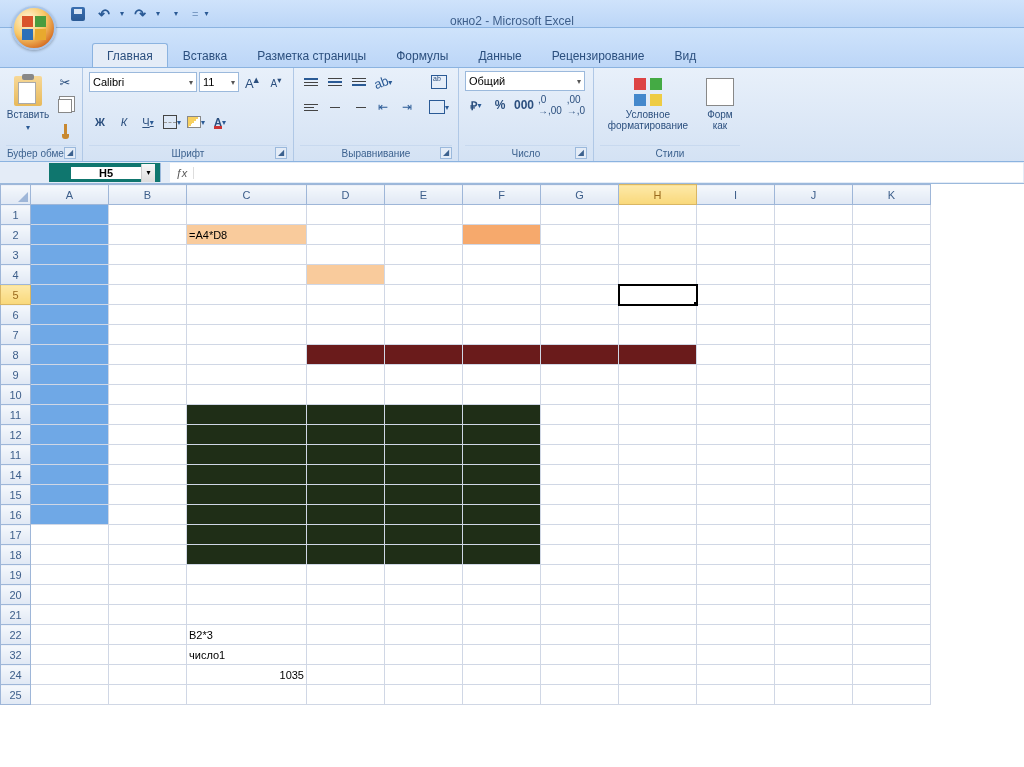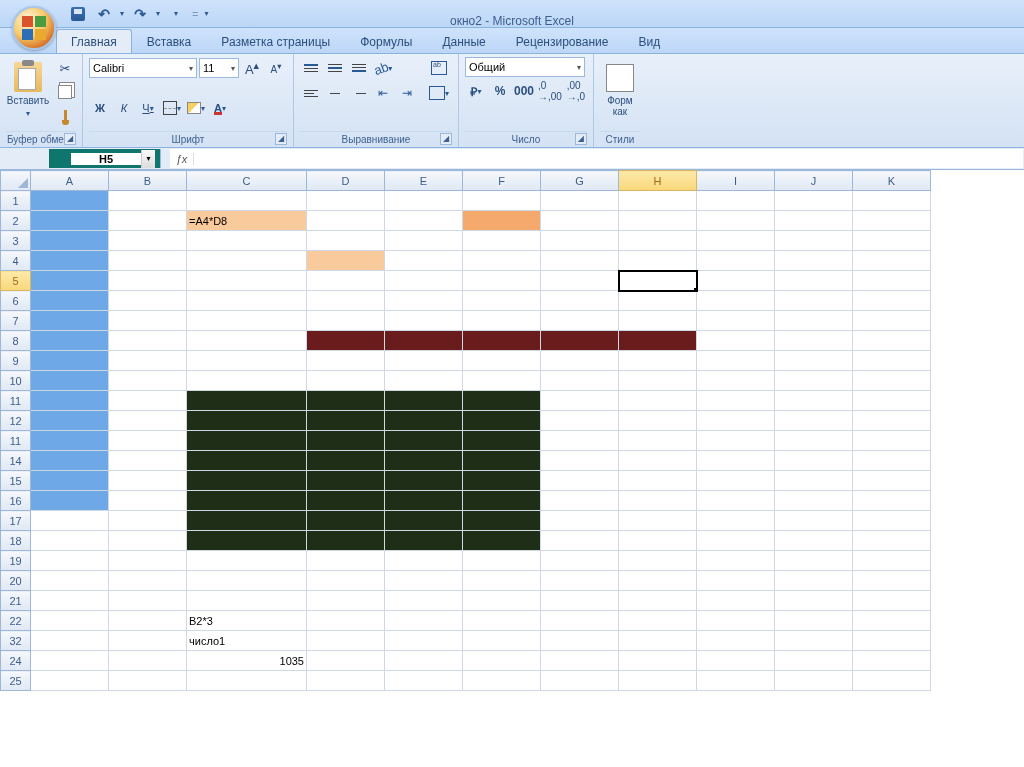--- a/index.html
+++ b/index.html
@@ -15,21 +15,21 @@
   linear-gradient(#e8a92e,#e8a92e) 13px 13px/11px 11px no-repeat; }
 .qat { display:flex; gap:6px; margin-left:68px; align-items:center; }
 .qat-btn { width:20px; height:20px; display:flex; align-items:center; justify-content:center; border-radius:2px; }
 .save-ico { width:14px; height:14px; background:linear-gradient(#3a6fb0,#2a5a95); border-radius:2px; position:relative; }
 .save-ico::after{content:"";position:absolute;top:2px;left:3px;width:8px;height:5px;background:#d8e5f5;}
 .undo-ico,.redo-ico{ font-size:14px; color:#2a5a95; font-weight:bold; }
 .drop-ar{ font-size:8px; color:#2a5a95; }
 .title-text { position:absolute; left:50%; transform:translateX(-50%); color:#3d5e8a; font-size:12px; top:14px; width:100%; text-align:center; }
 
 
-.tabs-row { height:26px; background:linear-gradient(#cfe3fb,#bcd6f7); display:flex; align-items:flex-end; padding-left:56px; border-bottom:1px solid #8bb3e0; }
+.tabs-row { height:40px; background:linear-gradient(#cfe3fb,#bcd6f7); display:flex; align-items:flex-end; padding-left:92px; border-bottom:1px solid #8bb3e0; }
 .tab { padding:5px 14px 4px; font-size:12px; color:#2b4f7e; cursor:default; border:1px solid transparent; border-bottom:none; border-radius:3px 3px 0 0; }
 .tab.active { background:#e4ecf7; border-color:#8bb3e0; color:#2b4f7e; }
 
 
 .ribbon { height:94px; background:linear-gradient(#e8f0fa,#d4e2f4); border-bottom:1px solid #8bb3e0; display:flex; }
 .group { border-right:1px solid #b0c8e6; padding:3px 6px 1px; display:flex; flex-direction:column; position:relative; }
 .group-label { font-size:10px; color:#3d628f; text-align:center; padding:2px 0 1px; border-top:1px solid #c8d9ef; margin-top:auto; position:relative; }
 .group-label .dlaunch { position:absolute; right:0; bottom:1px; width:12px; height:12px; border:1px solid #9bb9dc; font-size:8px; line-height:10px; text-align:center; color:#3d628f; background:#e4ecf7; }
 .group-body { display:flex; gap:4px; flex:1; }
 .vstack { display:flex; flex-direction:column; gap:2px; }
@@ -297,20 +297,24 @@
         <div class="rbtn dec-ico">,0<br>→,00</div>
         <div class="rbtn dec-ico">,00<br>→,0</div>
       </div>
     </div>
       </div>
     <div class="group-label"><span>Число</span><span class="dlaunch">◢</span></div>
   </div>
 
   <div class="group" style="border-right:none">
     <div class="group-body">
+      <div class="rbtn big" style="width:96px">
+        <div class="condfmt-ico"></div>
+        <span style="text-align:center;line-height:11px">Условное форматирование</span>
+      </div>
       <div class="rbtn big" style="width:40px">
         <div class="fmt-ico"></div>
         <span style="text-align:center;line-height:11px"><span>Форм</span><br><span>как</span></span>
       </div>
     </div>
     <div class="group-label">Стили</div>
   </div>
 </div>
 
 <div class="fbar-row">

